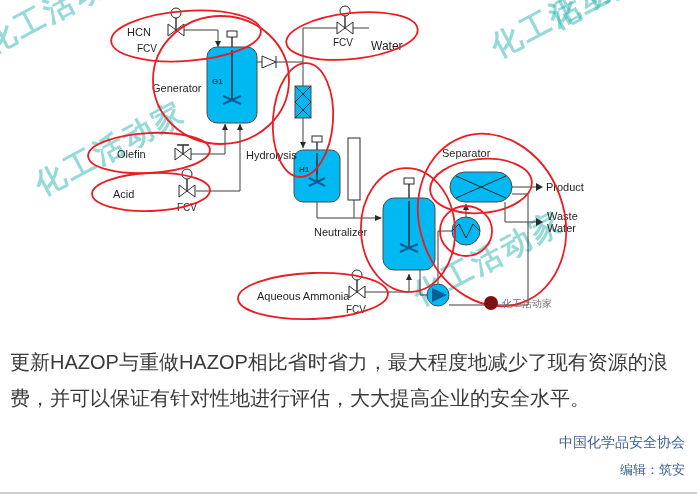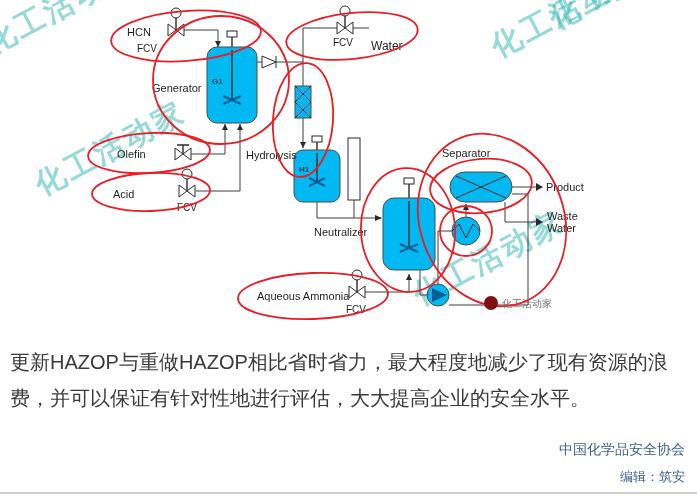--- a/index.html
+++ b/index.html
@@ -15,21 +15,21 @@
   .tag{font-size:8px;fill:#173a52;font-weight:bold;}
   .wm text{fill:var(--watermark,#2fb4b4);opacity:.5;font-size:30px;font-weight:700;letter-spacing:3px;}
   .valve{fill:#ffffff;stroke:#2a2a2a;stroke-width:1;}
   .arrow{fill:#2a2a2a;stroke:none;}
   .impeller{stroke:#0a5c94;stroke-width:2;fill:none;}
   .inner-line{stroke:#2a2a2a;stroke-width:1;fill:none;}
   .shaft{stroke:#2a2a2a;stroke-width:1.4;fill:none;}
   .badge-txt{font-size:10px;fill:#6f6f6f;}
   .article p{margin:12px 10px 0;font-size:20px;color:#3a3a3a;line-height:1.8;}
   .source{margin:26px 10px 0;font-size:13px;color:#8f8f8f;}
-  .org{margin:25px 12px 0;text-align:right;font-size:14px;color:#3c5e97;}
+  .org{margin:18px 12px 0;text-align:right;font-size:14px;color:#3c5e97;}
   .editor{margin:9px 12px 0;text-align:right;font-size:13px;color:#3c5e97;}
   .divider{position:absolute;bottom:2px;left:0;right:0;border-top:2px solid #cfcfcf;}
 </style>
 </head>
 <body>
 
 <div class="page">
 
   <div class="diagram-wrap">
     <svg width="697" height="332" viewBox="0 0 697 332" xmlns="http://www.w3.org/2000/svg">

